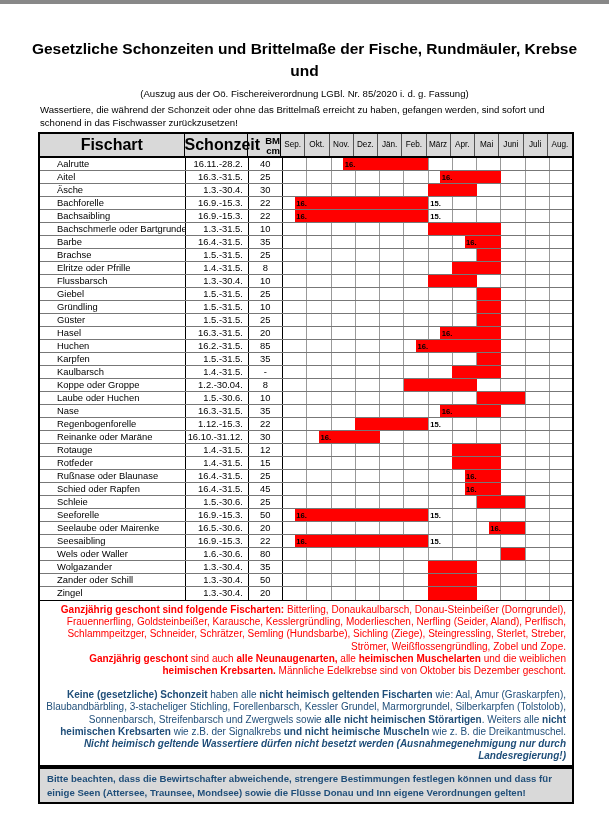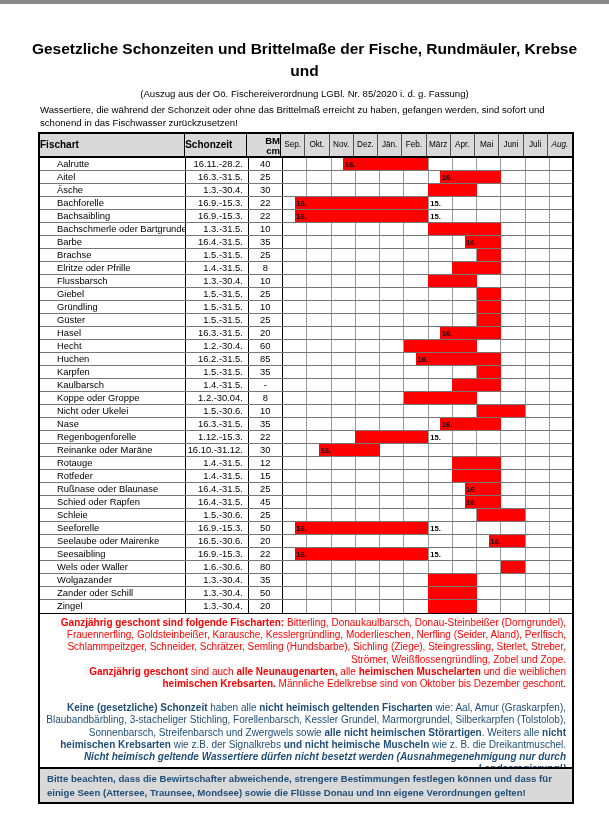--- a/index.html
+++ b/index.html
@@ -16,26 +16,26 @@
   .intro { position: absolute; top: 99px; left: 40px; width: 534px;
     font-size: 9.6px; line-height: 13px; }
 
   .fish-table { position: absolute; left: 38px; top: 128px; width: 536px;
     border: 2px solid #000; background: #fff; }
   .thead { display: flex; height: 24px; background: #d9d9d9; border-bottom: 2px solid #000; }
   .col-name  { width: 147px; border-right: 1px solid #000; }
   .col-season{ width: 63px;  border-right: 1px solid #000; }
   .col-bm    { width: 34px;  border-right: 1px solid #000; }
   .col-chart { width: 291px; }
-  .thead .col-name, .thead .col-season { font-weight: bold; font-size: 10px; text-align: left; line-height: 22px; }
+  .thead .col-name, .thead .col-season { font-weight: bold; font-size: 16px; text-align: center; line-height: 22px; }
   .thead .col-bm { font-weight: bold; font-size: 9.5px; text-align: right; line-height: 10px; padding-top: 2px; }
   .month-headers { display: flex; height: 100%; }
   .mh { width: 24.25px; border-right: 1px solid #555; font-size: 8.2px; text-align: center;
     line-height: 22px; overflow: hidden; }
-  .mh:last-child { border-right: none; font-style: italic; }
+  .mh:last-child { border-right: none; }
 
   .row { display: flex; height: 13px; border-bottom: 1px solid #777; font-size: 9.4px; }
   .row:last-child { border-bottom: none; }
   .cell-name { width: 147px; border-right: 1px solid #000; padding-left: 17px;
     line-height: 12px; white-space: nowrap; overflow: hidden; }
   .cell-season { width: 63px; border-right: 1px solid #000; text-align: right;
     padding-right: 5px; line-height: 12px; }
   .cell-bm { width: 34px; border-right: 1px solid #000; text-align: center; line-height: 12px; }
   .cell-chart { width: 291px; position: relative;
     background-image: repeating-linear-gradient(to right, transparent 0, transparent 23.25px, #999 23.25px, #999 24.25px); }
@@ -202,28 +202,20 @@
         <div class="row">
           <div class="cell-name">Hasel</div>
           <div class="cell-season">16.3.-31.5.</div>
           <div class="cell-bm">20</div>
           <div class="cell-chart">
             <div class="bar" style="left: 157.625px; width: 60.625px; background: rgb(255, 0, 0);"></div>
             <span class="bar-label" style="left: 159.125px;">16.</span>
           </div>
         </div>
         <div class="row">
-          <div class="cell-name">Hecht</div>
-          <div class="cell-season">1.2.-30.4.</div>
-          <div class="cell-bm">60</div>
-          <div class="cell-chart">
-            <div class="bar" style="left: 121.25px; width: 72.75px; background: rgb(255, 0, 0);"></div>
-          </div>
-        </div>
-        <div class="row">
           <div class="cell-name">Huchen</div>
           <div class="cell-season">16.2.-31.5.</div>
           <div class="cell-bm">85</div>
           <div class="cell-chart">
             <div class="bar" style="left: 133.375px; width: 84.875px; background: rgb(255, 0, 0);"></div>
             <span class="bar-label" style="left: 134.875px;">16.</span>
           </div>
         </div>
         <div class="row">
           <div class="cell-name">Karpfen</div>
@@ -243,21 +235,21 @@
         </div>
         <div class="row">
           <div class="cell-name">Koppe oder Groppe</div>
           <div class="cell-season">1.2.-30.04.</div>
           <div class="cell-bm">8</div>
           <div class="cell-chart">
             <div class="bar" style="left: 121.25px; width: 72.75px; background: rgb(255, 0, 0);"></div>
           </div>
         </div>
         <div class="row">
-          <div class="cell-name">Nicht oder Ukelei</div>
+          <div class="cell-name">Laube oder Huchen</div>
           <div class="cell-season">1.5.-30.6.</div>
           <div class="cell-bm">10</div>
           <div class="cell-chart">
             <div class="bar" style="left: 194px; width: 48.5px; background: rgb(255, 0, 0);"></div>
           </div>
         </div>
         <div class="row">
           <div class="cell-name">Nase</div>
           <div class="cell-season">16.3.-31.5.</div>
           <div class="cell-bm">35</div>

